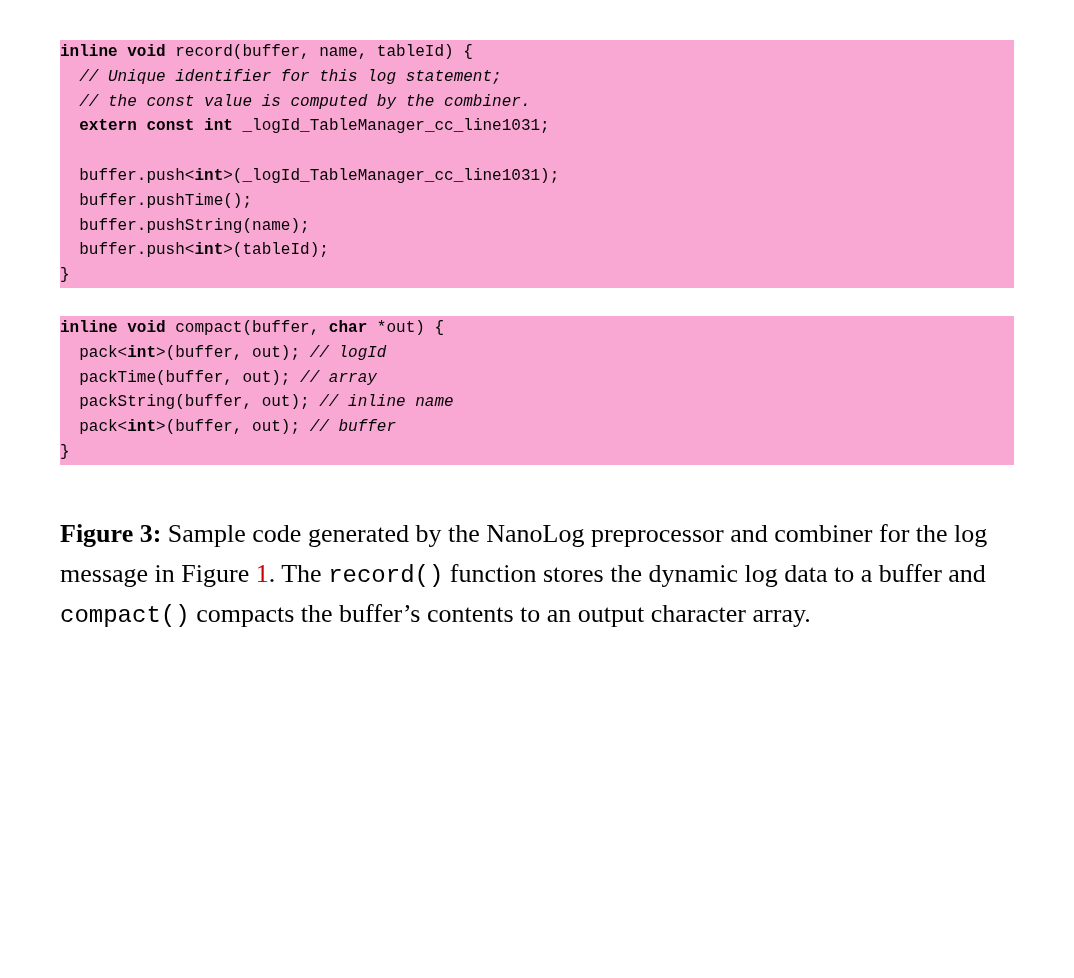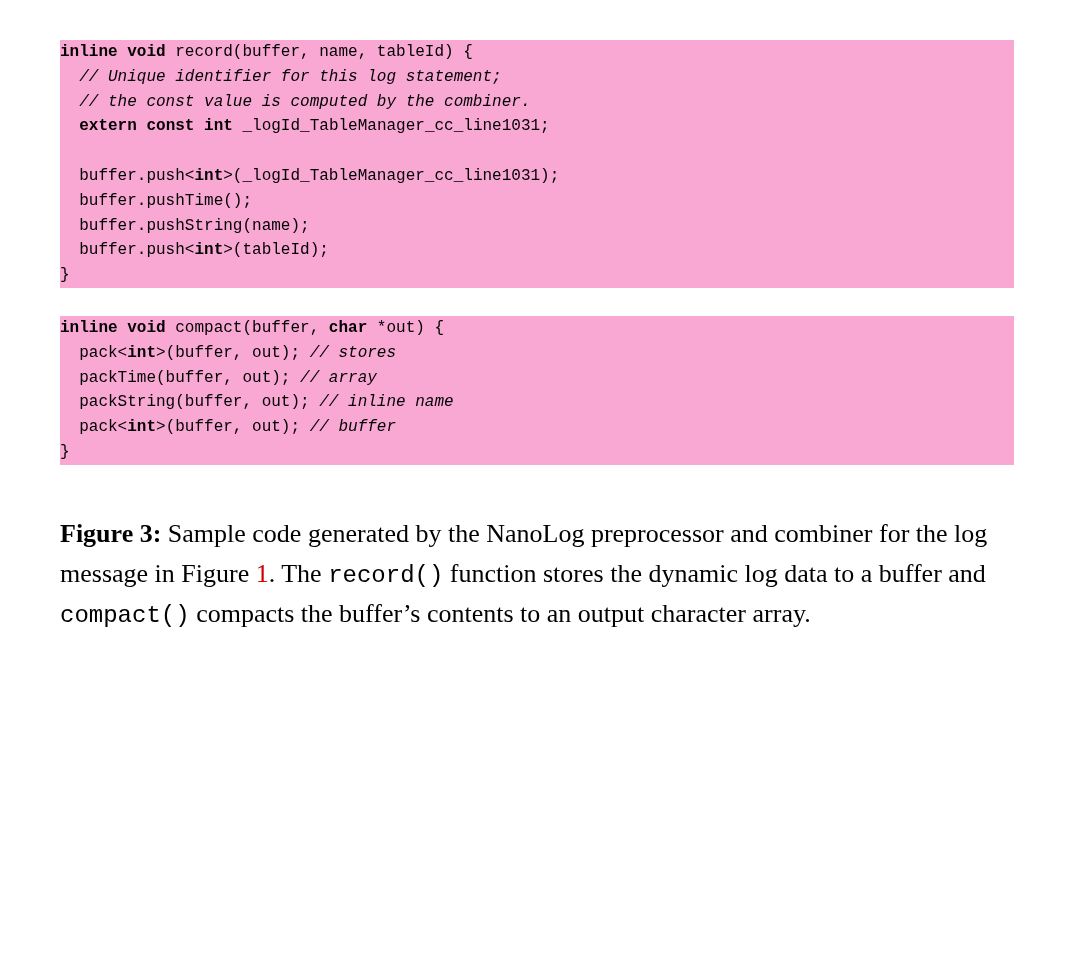--- a/index.html
+++ b/index.html
@@ -72,21 +72,21 @@
 
   buffer.push&lt;<span class="kw">int</span>&gt;(_logId_TableManager_cc_line1031);
   buffer.pushTime();
   buffer.pushString(name);
   buffer.push&lt;<span class="kw">int</span>&gt;(tableId);
 }</div>
 
   <div class="divider"></div>
 
   <div class="code-block"><span class="kw">inline</span> <span class="kw">void</span> compact(buffer, <span class="kw">char</span> *out) {
-  pack&lt;<span class="kw">int</span>&gt;(buffer, out); <span class="comment">// stores</span>
+  pack&lt;<span class="kw">int</span>&gt;(buffer, out); <span class="comment">// logId</span>
   packTime(buffer, out); <span class="comment">// array</span>
   packString(buffer, out); <span class="comment">// inline name</span>
   pack&lt;<span class="kw">int</span>&gt;(buffer, out); <span class="comment">// buffer</span>
 }</div>
 
 </div>
 
 <div class="caption">
   <span class="fig-label">Figure 3:</span><span> Sample code generated by the NanoLog preprocessor and combiner for the log message in Figure </span><span class="fig-ref">1</span><span>. The </span><span class="inline-code">record()</span><span> function stores the dynamic log data to a buffer and </span><span class="inline-code">compact()</span><span> compacts the buffer’s contents to an output character array.</span>
 </div>

